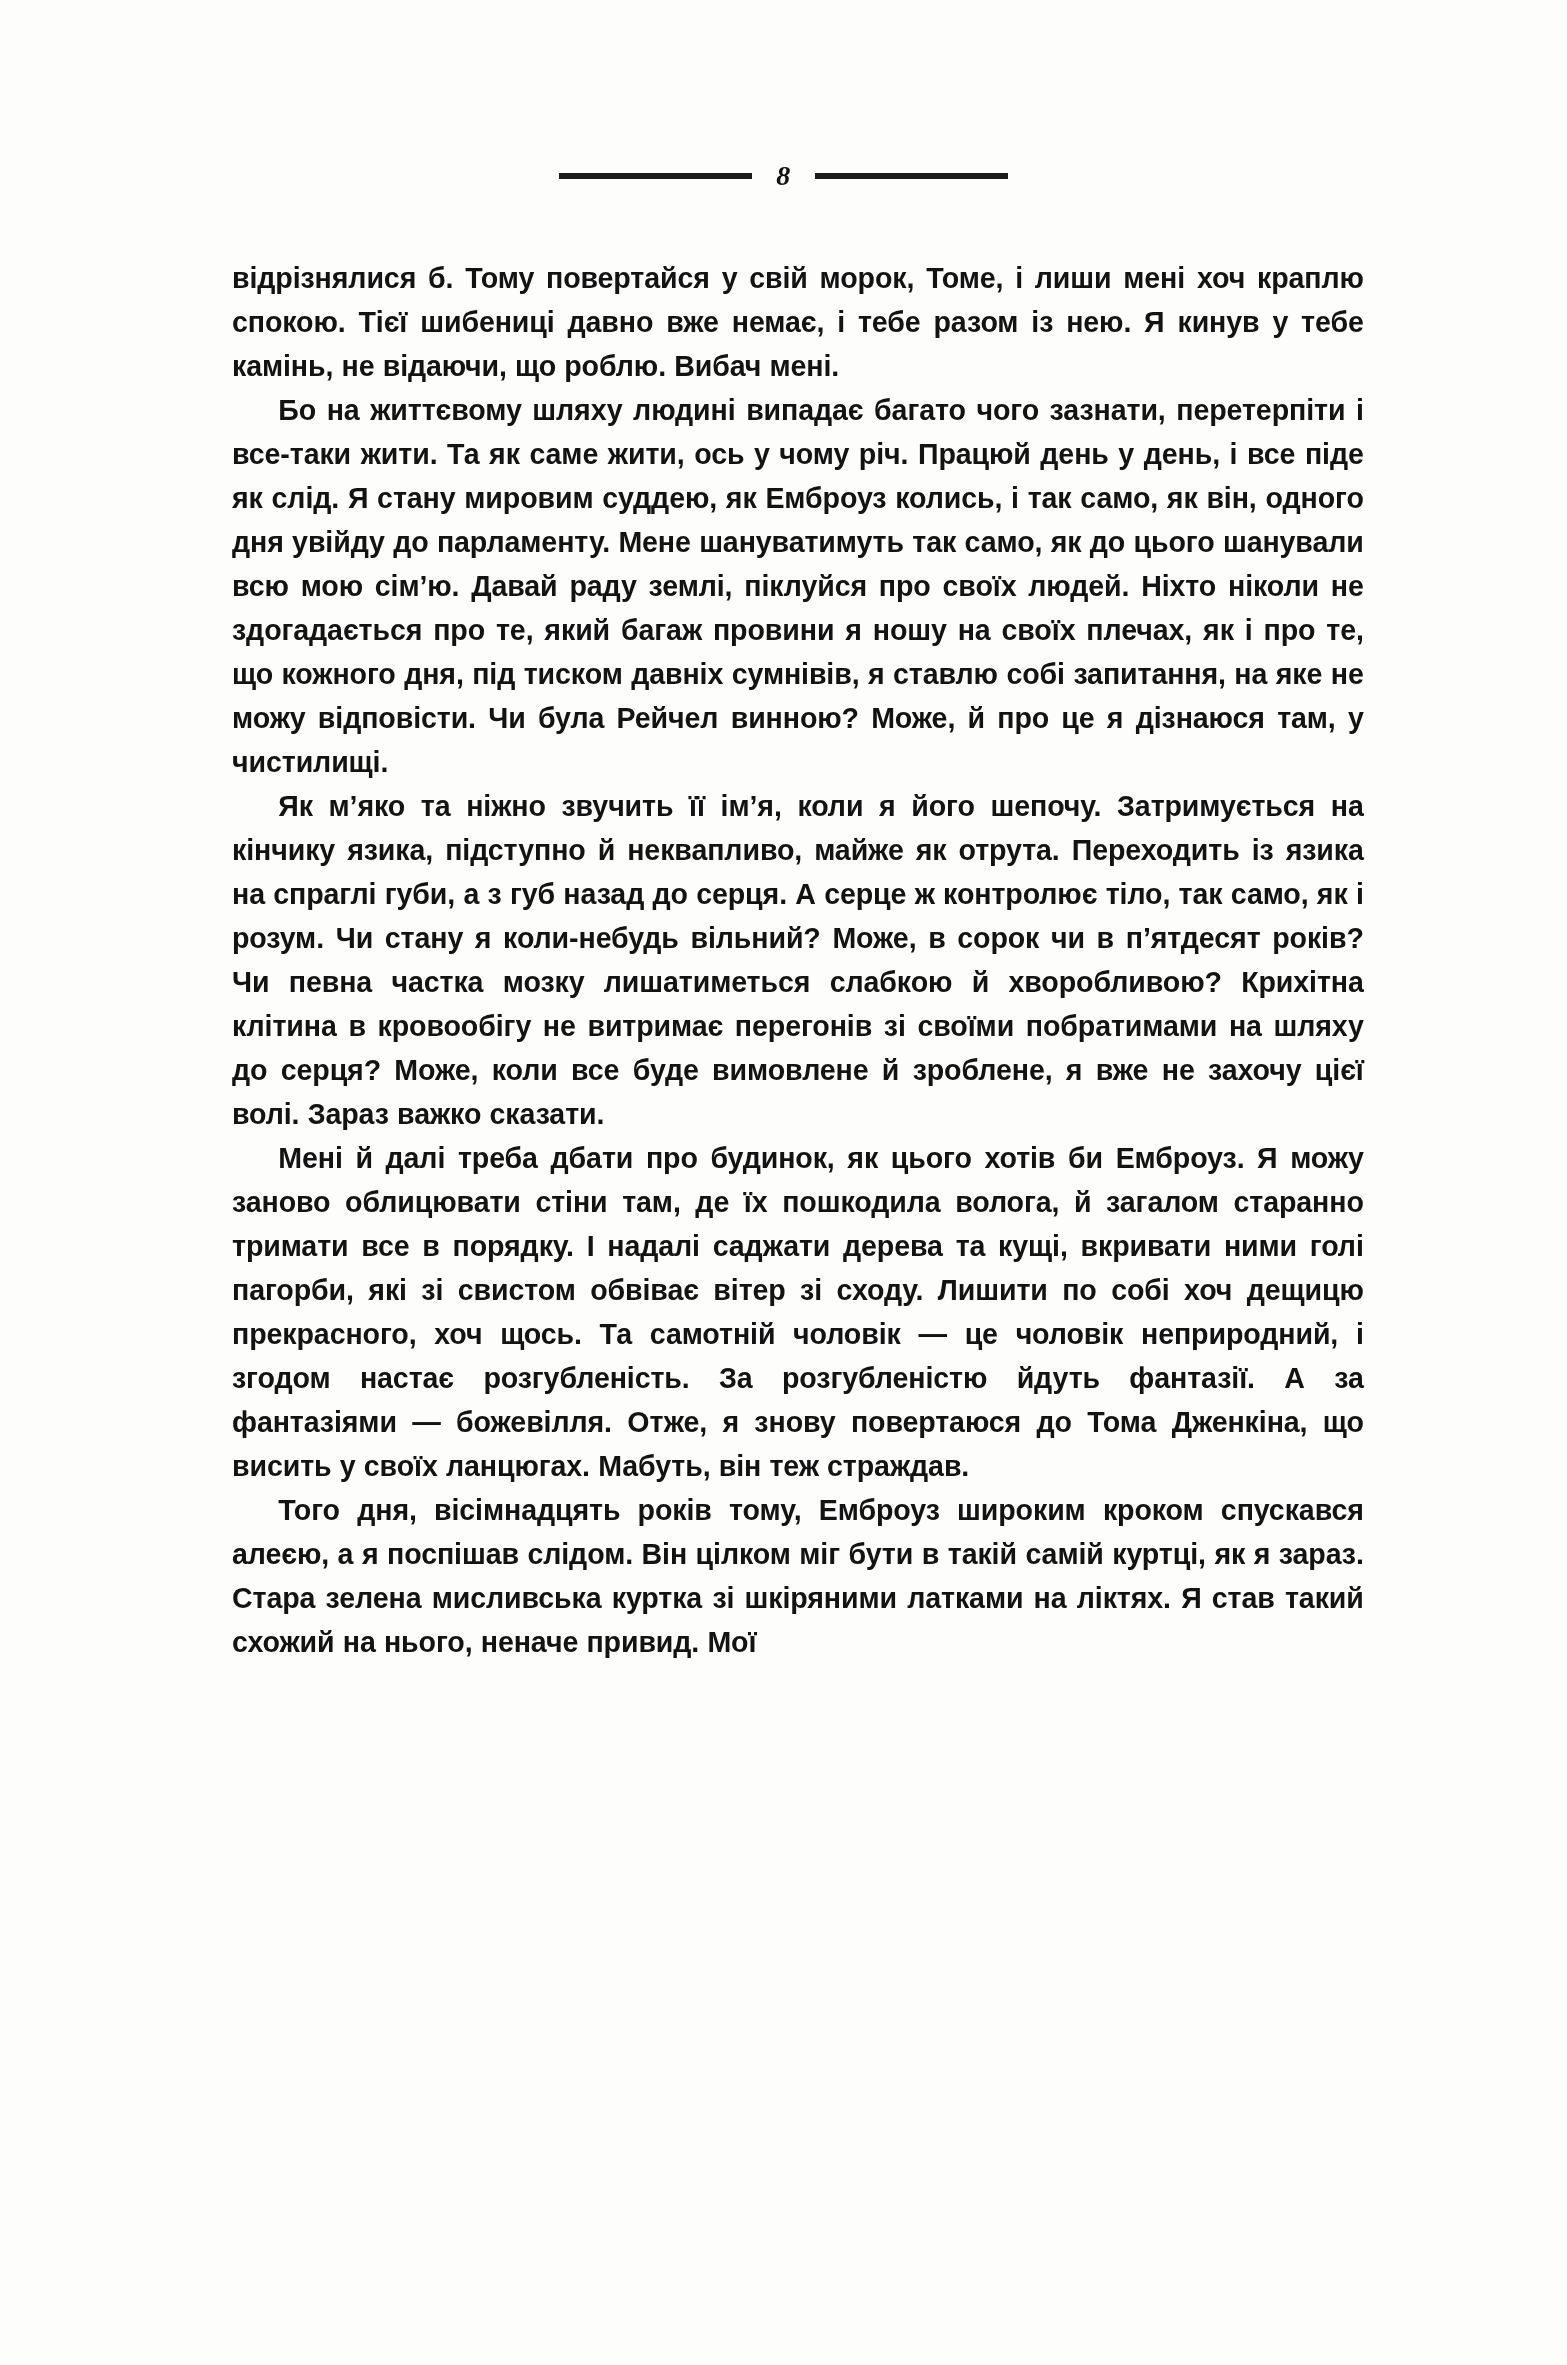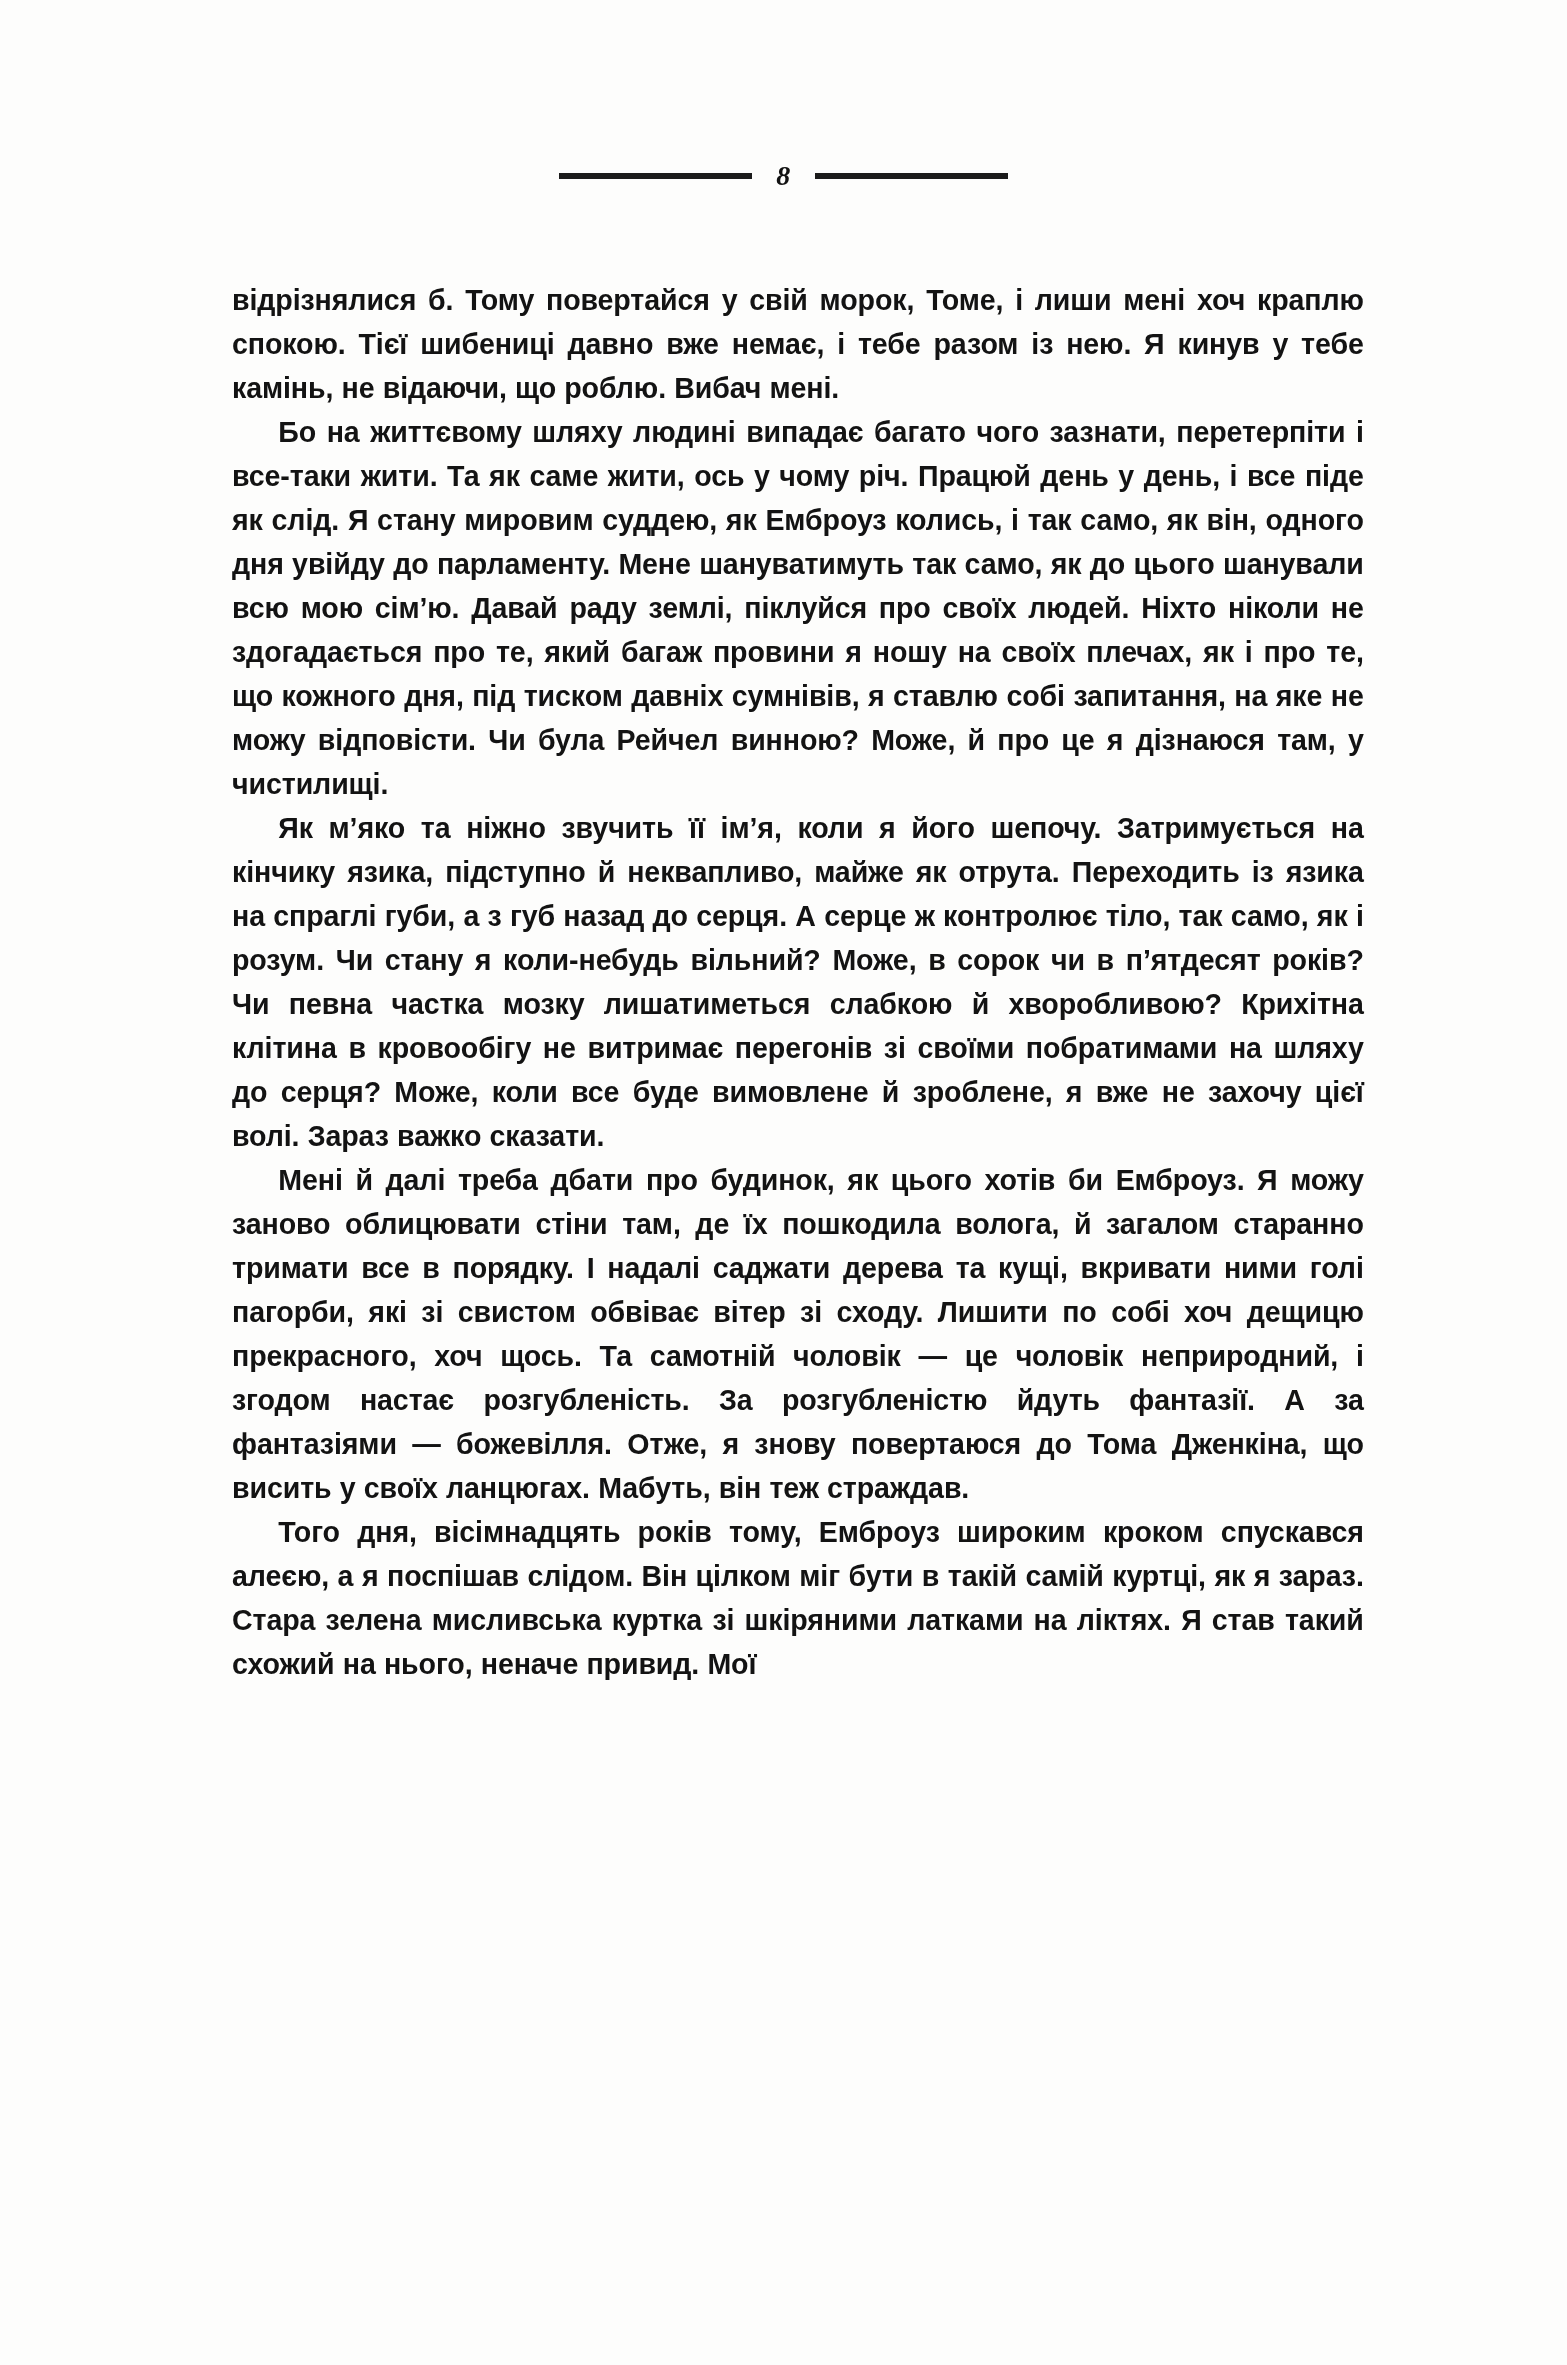--- a/index.html
+++ b/index.html
@@ -49,21 +49,21 @@
     line-height: 1;
     color: #121212;
     letter-spacing: 0.4px;
     min-width: 21px;
     text-align: center;
   }
 
   
   .textblock {
     position: absolute;
-    top: 278px;
+    top: 256px;
     left: 232px;
     width: 1149px;
   }
 
   p.para {
     margin: 0;
     font-family: "Liberation Sans", sans-serif;
     font-weight: 700;
     font-size: 29px;
     line-height: 44px;

